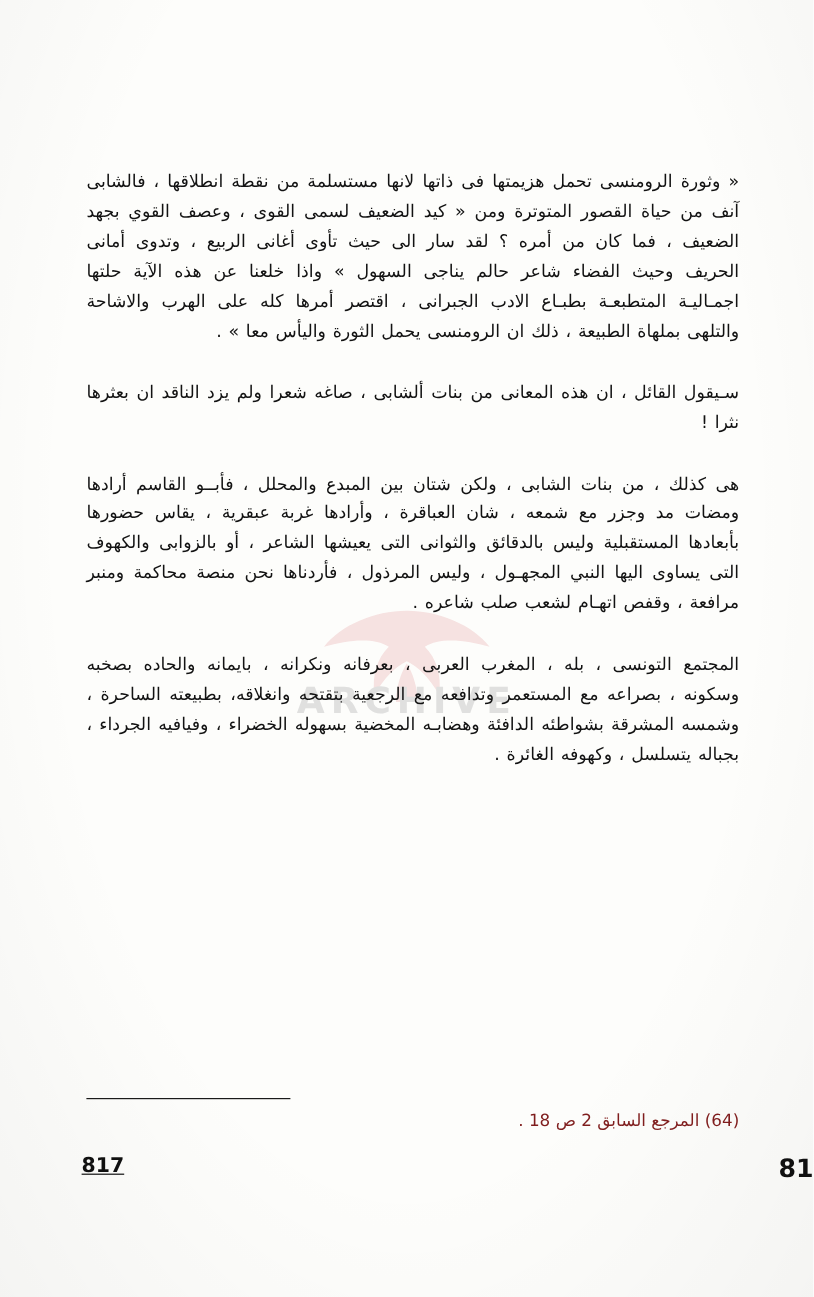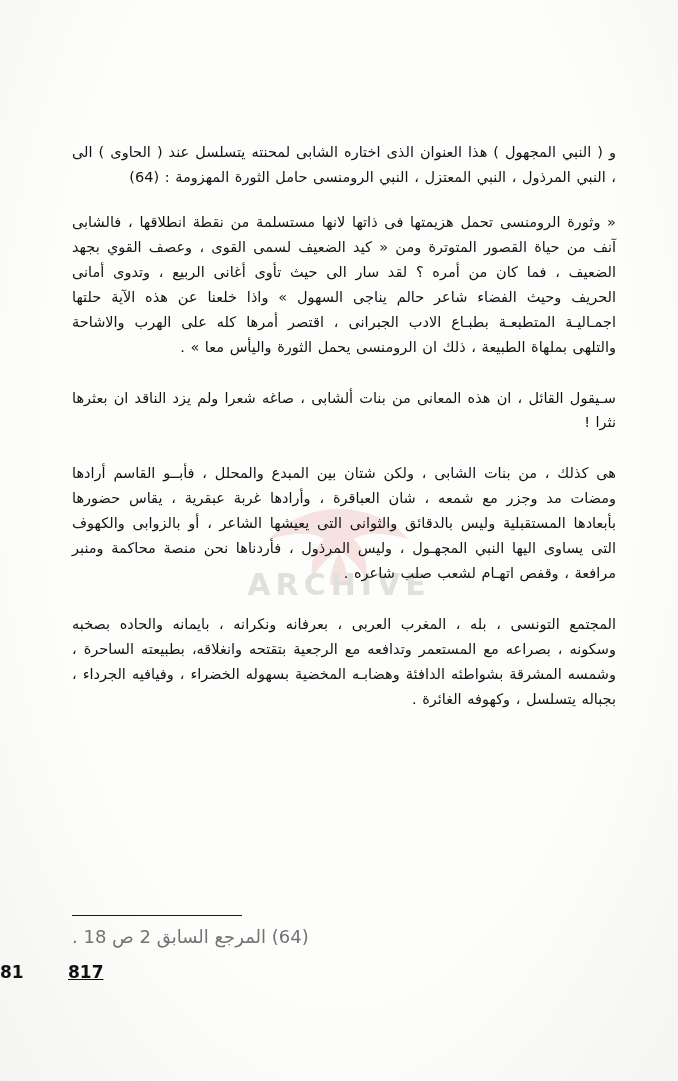--- a/index.html
+++ b/index.html
@@ -55,42 +55,42 @@
     width: 170px;
     height: 1px;
     background: #1a1a1a;
   }
   .footnote {
     position: absolute;
     top: 786px;
     left: 0;
     right: 0;
     direction: rtl;
-    text-align: left;
-    font-size: 18px;
-    color: #737373;
+    text-align: right;
+    font-size: 14px;
+    color: #7f1d1d;
     font-family: "DejaVu Sans", sans-serif;
   }
   .folio-left {
     position: absolute;
     left: 68px;
     top: 962px;
     font-size: 17px;
     font-weight: bold;
     color: #101010;
     font-family: "DejaVu Sans", sans-serif;
     text-decoration: underline;
   }
   .folio-center {
     position: absolute;
     left: 0;
     right: 0;
     top: 962px;
-    text-align: left;
-    font-size: 17px;
+    text-align: right;
+    font-size: 21px;
     font-weight: bold;
     color: #101010;
     font-family: "DejaVu Sans", sans-serif;
   }
 
   
   .watermark {
     position: absolute;
     left: 50%;
     top: 505px;
@@ -152,21 +152,20 @@
     <svg class="wm-mark" width="150" height="92" viewBox="0 0 150 92">
       <path d="M75 4 C48 4 20 16 6 34 C26 28 48 26 60 34 C50 44 46 58 48 74 C56 60 66 50 75 46 C84 50 94 60 102 74 C104 58 100 44 90 34 C102 26 124 28 144 34 C130 16 102 4 75 4 Z" fill="#edc2c2" opacity="0.85"></path>
       <path d="M75 48 C70 56 66 68 66 80 L84 80 C84 68 80 56 75 48 Z" fill="#edc2c2" opacity="0.85"></path>
     </svg>
     <div class="wm-text">ARCHIVE</div>
     <div class="wm-sub"></div>
   </div>
   <div class="paper-tint"></div>
 
   <div class="content">
-    <p class="para">و ( النبي المجهول ) هذا العنوان الذى اختاره الشابى لمحنته يتسلسل عند ( الحاوى ) الى ، النبي المرذول ، النبي المعتزل ، النبي الرومنسى حامل الثورة المهزومة : (64)</p>
     <p class="para gap-lg">« وثورة الرومنسى تحمل هزيمتها فى ذاتها لانها مستسلمة من نقطة انطلاقها ، فالشابى آنف من حياة القصور المتوترة ومن « كيد الضعيف لسمى القوى ، وعصف القوي بجهد الضعيف ، فما كان من أمره ؟ لقد سار الى حيث تأوى أغانى الربيع ، وتدوى أمانى الحريف وحيث الفضاء شاعر حالم يناجى السهول » واذا خلعنا عن هذه الآية حلتها اجمـاليـة المتطبعـة بطبـاع الادب الجبرانى ، اقتصر أمرها كله على الهرب والاشاحة والتلهى بملهاة الطبيعة ، ذلك ان الرومنسى يحمل الثورة واليأس معا » .</p>
     <p class="para gap-lg">سـيقول القائل ، ان هذه المعانى من بنات ألشابى ، صاغه شعرا ولم يزد الناقد ان بعثرها نثرا !</p>
     <p class="para gap-lg">هى كذلك ، من بنات الشابى ، ولكن شتان بين المبدع والمحلل ، فأبــو القاسم أرادها ومضات مد وجزر مع شمعه ، شان العباقرة ، وأرادها غربة عبقرية ، يقاس حضورها بأبعادها المستقبلية وليس بالدقائق والثوانى التى يعيشها الشاعر ، أو بالزوابى والكهوف التى يساوى اليها النبي المجهـول ، وليس المرذول ، فأردناها نحن منصة محاكمة ومنبر مرافعة ، وقفص اتهـام لشعب صلب شاعره .</p>
     <p class="para">المجتمع التونسى ، بله ، المغرب العربى ، بعرفانه ونكرانه ، بايمانه والحاده بصخبه وسكونه ، بصراعه مع المستعمر وتدافعه مع الرجعية بتقتحه وانغلاقه، بطبيعته الساحرة ، وشمسه المشرقة بشواطئه الدافئة وهضابـه المخضية بسهوله الخضراء ، وفيافيه الجرداء ، بجباله يتسلسل ، وكهوفه الغائرة .</p>
 
     <div class="footnote-rule"></div>
     <div class="footnote">(64)  المرجع السابق 2 ص 18  .</div>
   </div>
 
   <div class="folio-left">817</div>

